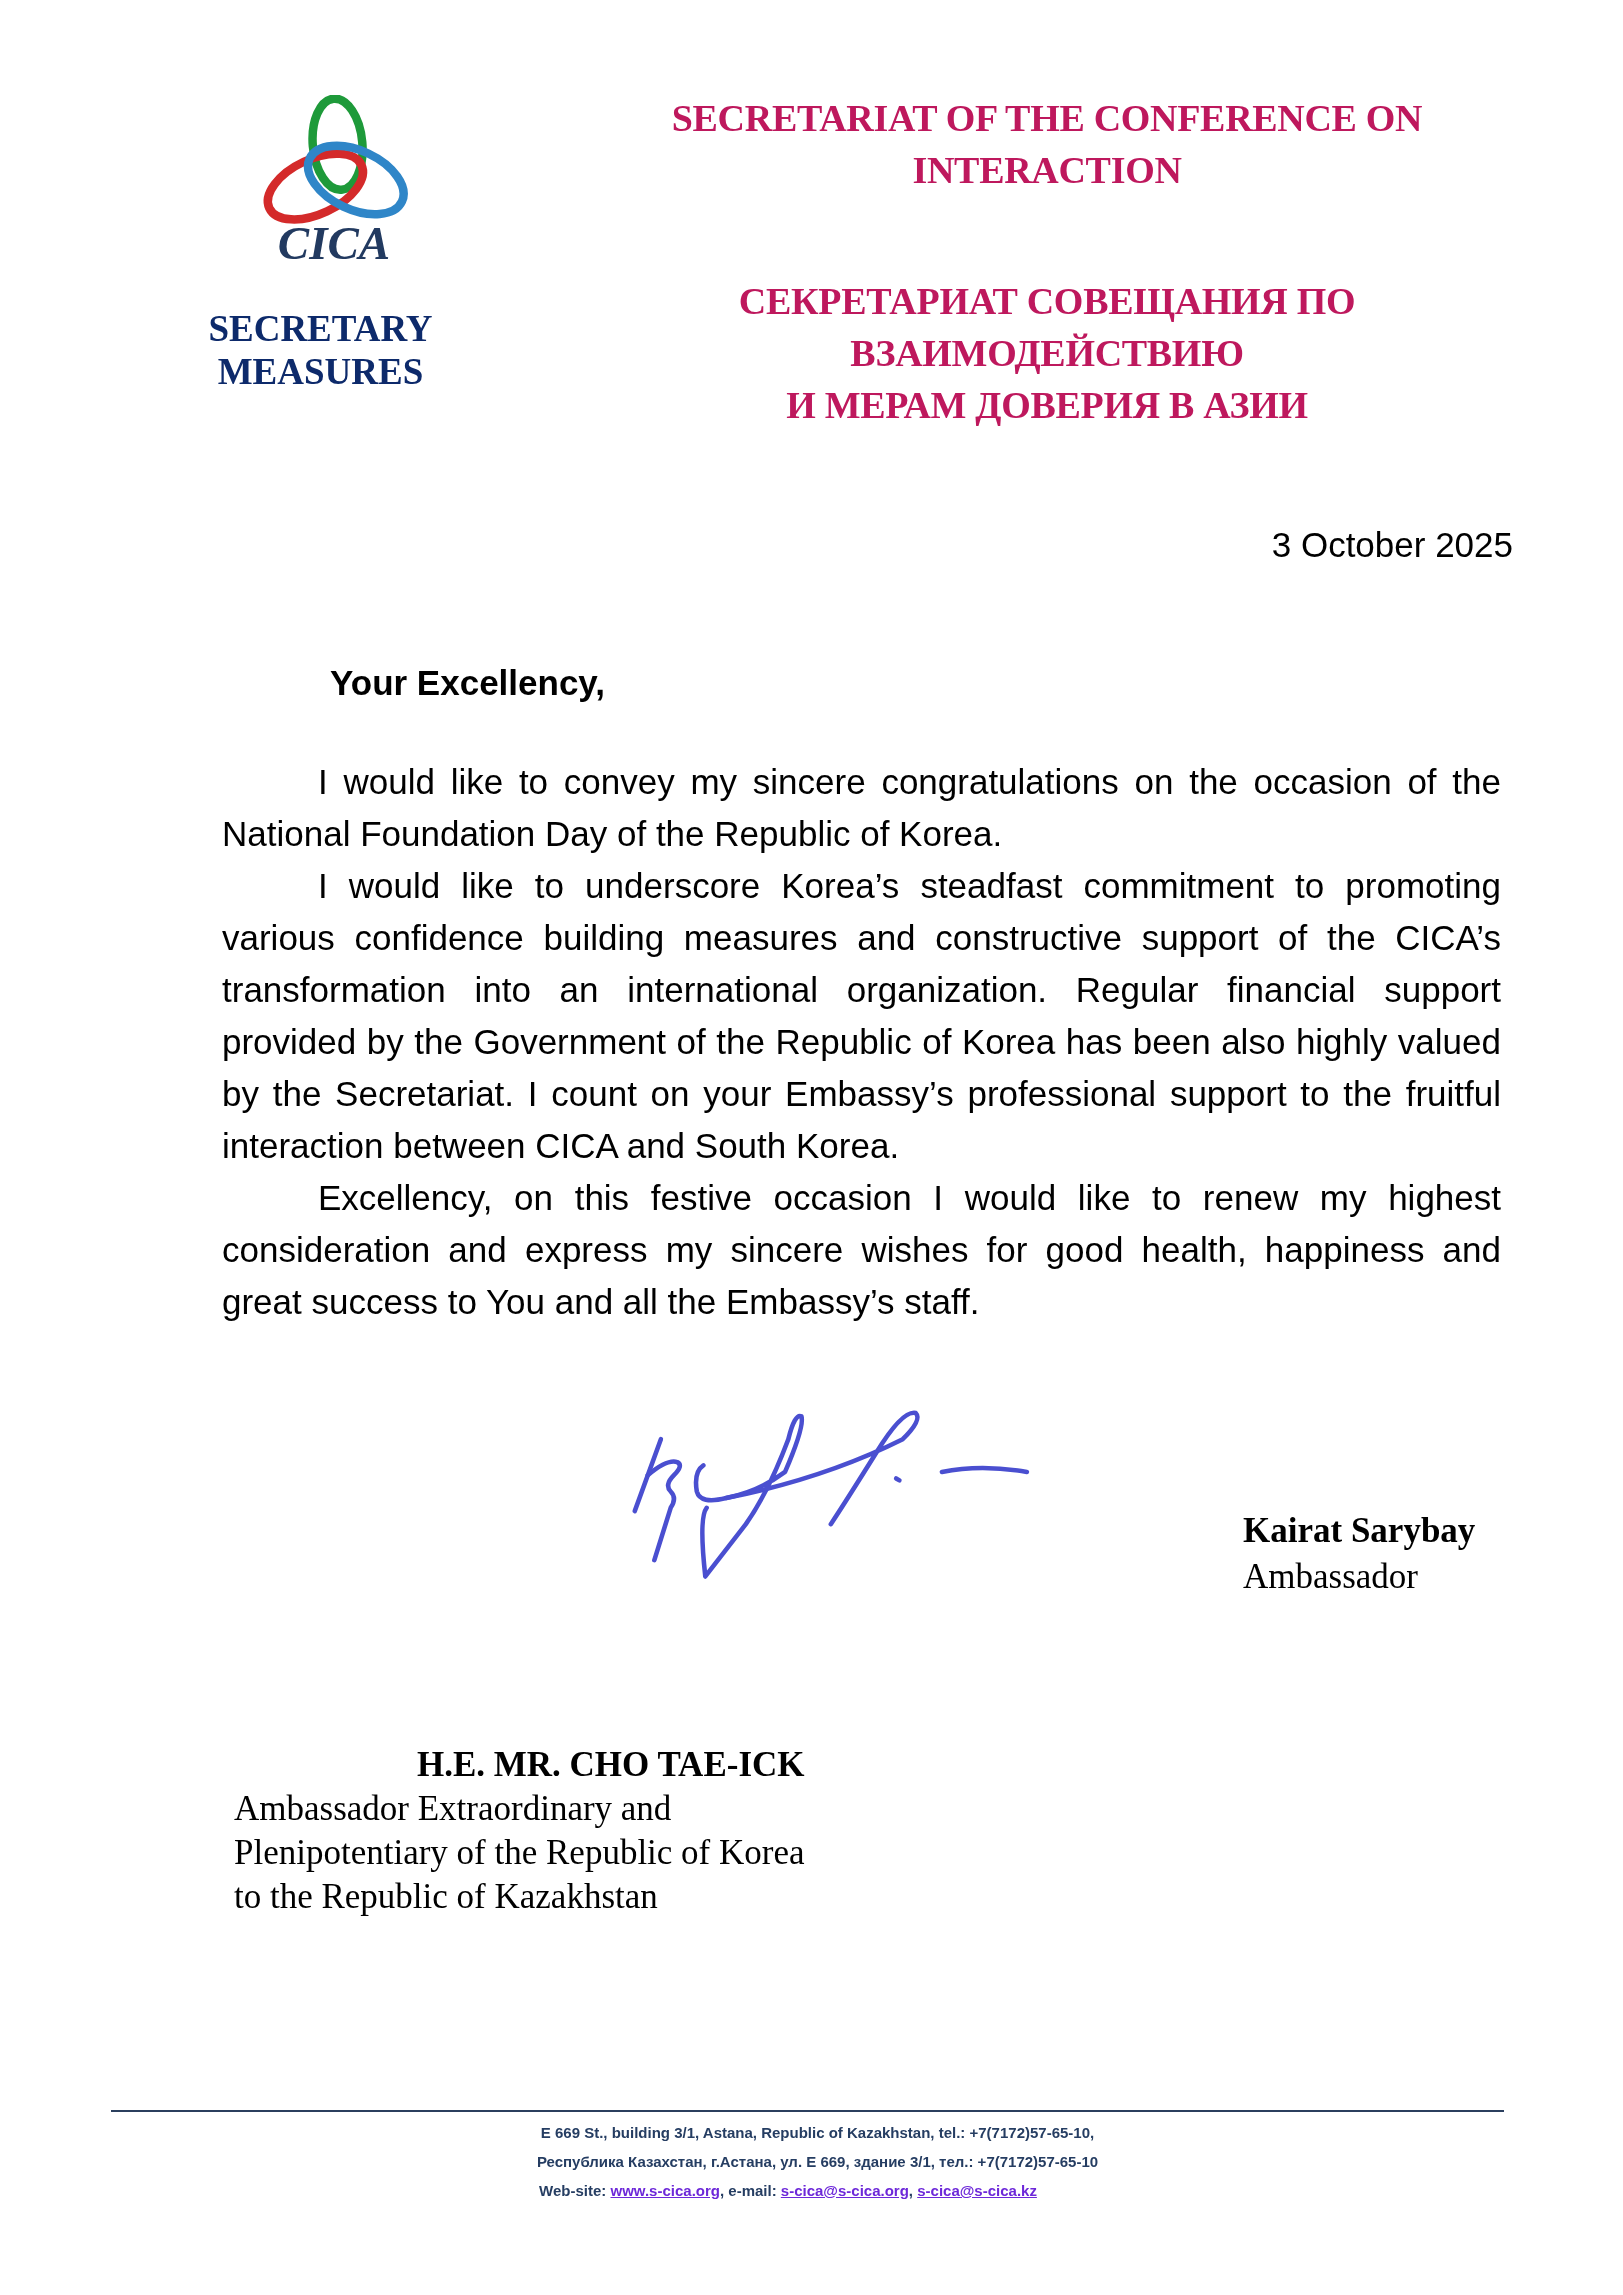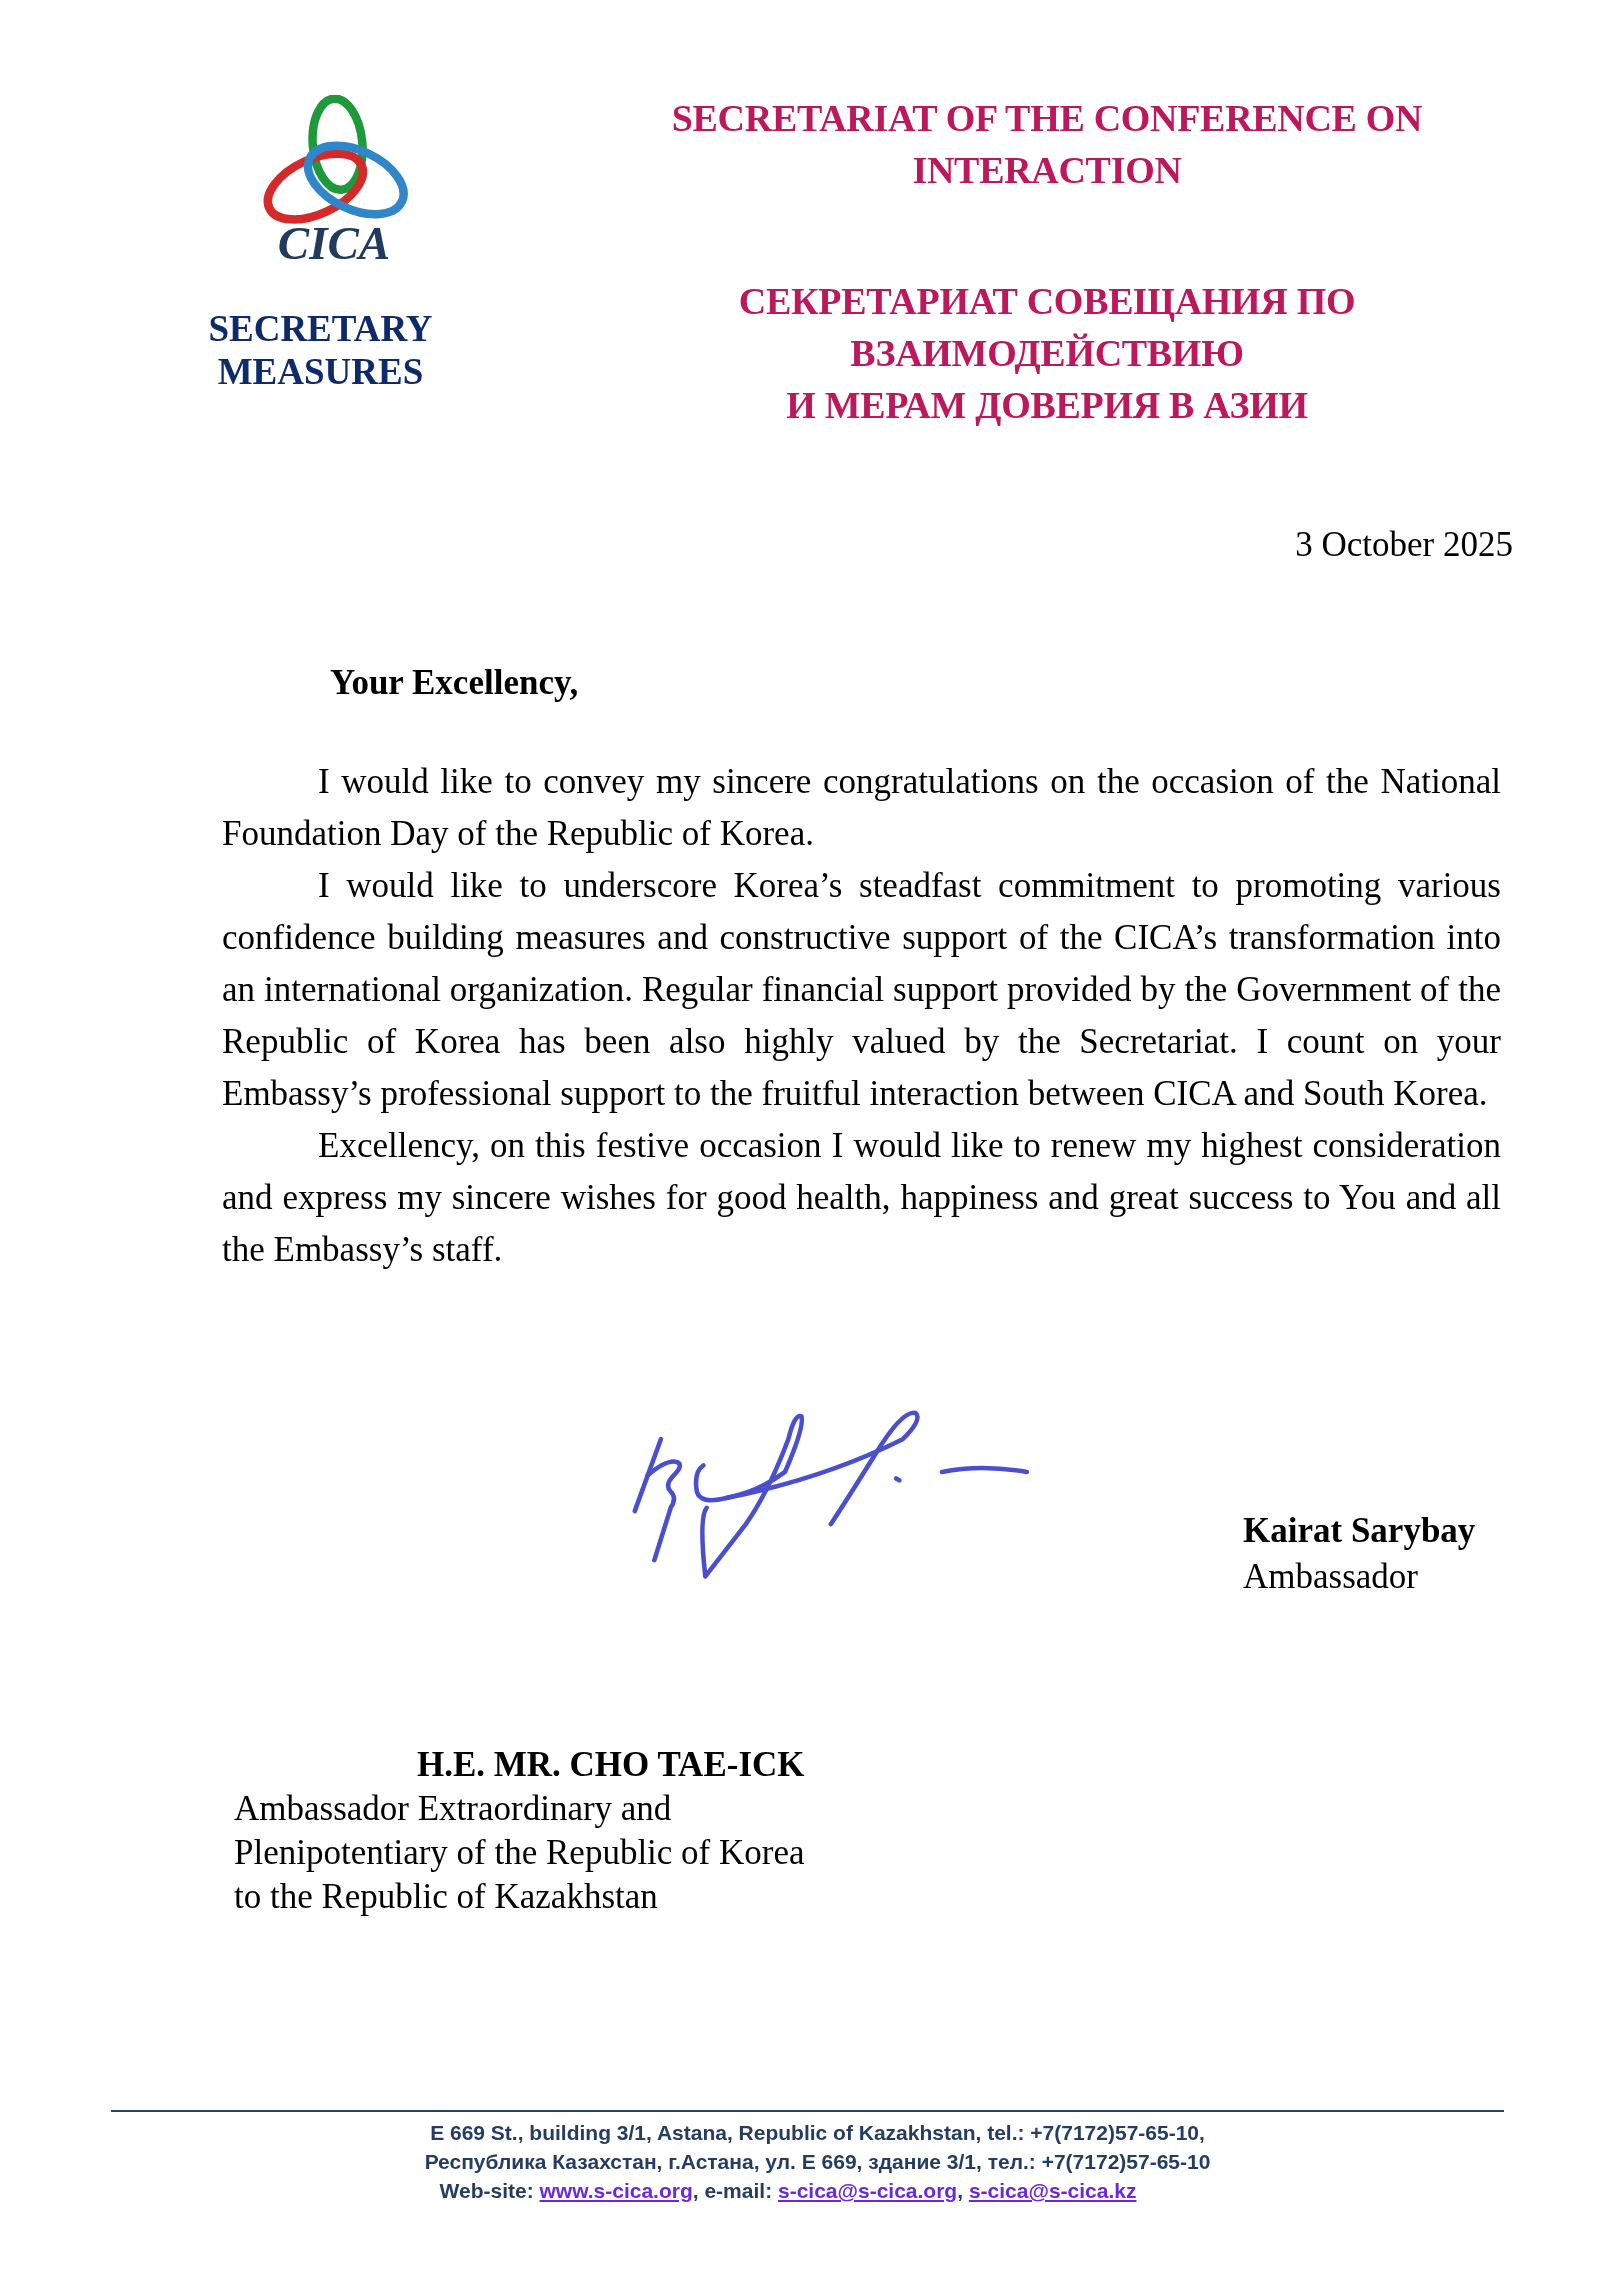--- a/index.html
+++ b/index.html
@@ -9,35 +9,35 @@
   .hdr { font-family: "Liberation Serif", serif; font-weight: bold; color: #be185d;
          font-size: 38px; line-height: 52px; text-align: center; letter-spacing: -0.3px; }
   #logo { left: 258px; top: 95px; width: 150px; height: 131px; }
   #logo-text { left: 216px; top: 216px; width: 236px; text-align: center;
                font-family: "Liberation Serif", serif; font-style: italic; font-weight: bold;
                font-size: 47px; color: #223a60; }
   #sg { left: 111px; top: 307px; width: 419px; text-align: center;
         font-weight: bold; font-size: 37px; color: #0d2a6b; }
   #hdr-en { left: 563px; top: 92px; width: 968px; }
   #hdr-ru { left: 563px; top: 275px; width: 968px; }
-  .body-text { font-family: Liberation Serif, serif; font-size: 35px; line-height: 52px; }
+  .body-text { font-family: Liberation Sans, sans-serif; font-size: 35px; line-height: 52px; }
   #date { right: 110px; top: 519px; font-size: 35px; }
   #salutation { left: 330px; top: 657px; font-weight: bold; font-size: 35px; }
   #letter-body { left: 222px; top: 756px; width: 1279px; text-align: justify; }
   #letter-body p { margin: 0; text-indent: 96px; }
   #signature { left: 628px; top: 1400px; width: 569px; height: 183px; }
   #signer { left: 1243px; top: 1508px; font-size: 35px; line-height: 46px; }
   #signer .name { font-weight: bold; }
   #signer .title { }
   #addressee { left: 234px; top: 1743px; font-size: 35px; line-height: 44px; }
   #addressee .name { font-weight: bold; text-align: right; }
   #addressee .city { margin-top: 19.6px; }
   #footer-rule { left: 111px; top: 2110px; width: 1393px; height: 2px; background: #2b3f5e; }
   #footer { left: 65px; top: 2118px; width: 1505px; text-align: center;
-            font-family: "Liberation Sans", sans-serif; font-weight: bold; font-size: 21px;
+            font-family: "Liberation Sans", sans-serif; font-weight: bold; font-size: 15px;
             line-height: 29px; color: #253d62; }
   #footer a { color: #6d28d9; text-decoration: underline; }
   #footer .l3 { padding-left: 0; margin-left: -59px; }
 </style>
 </head>
 <body>
 
 <div id="logo" class="abs">
   <svg width="150" height="131" viewBox="0 0 230 200">
     <ellipse cx="122" cy="75" rx="38" ry="70" fill="none" stroke="#1e9a3a" stroke-width="13" transform="rotate(-5 122 75)"></ellipse>

